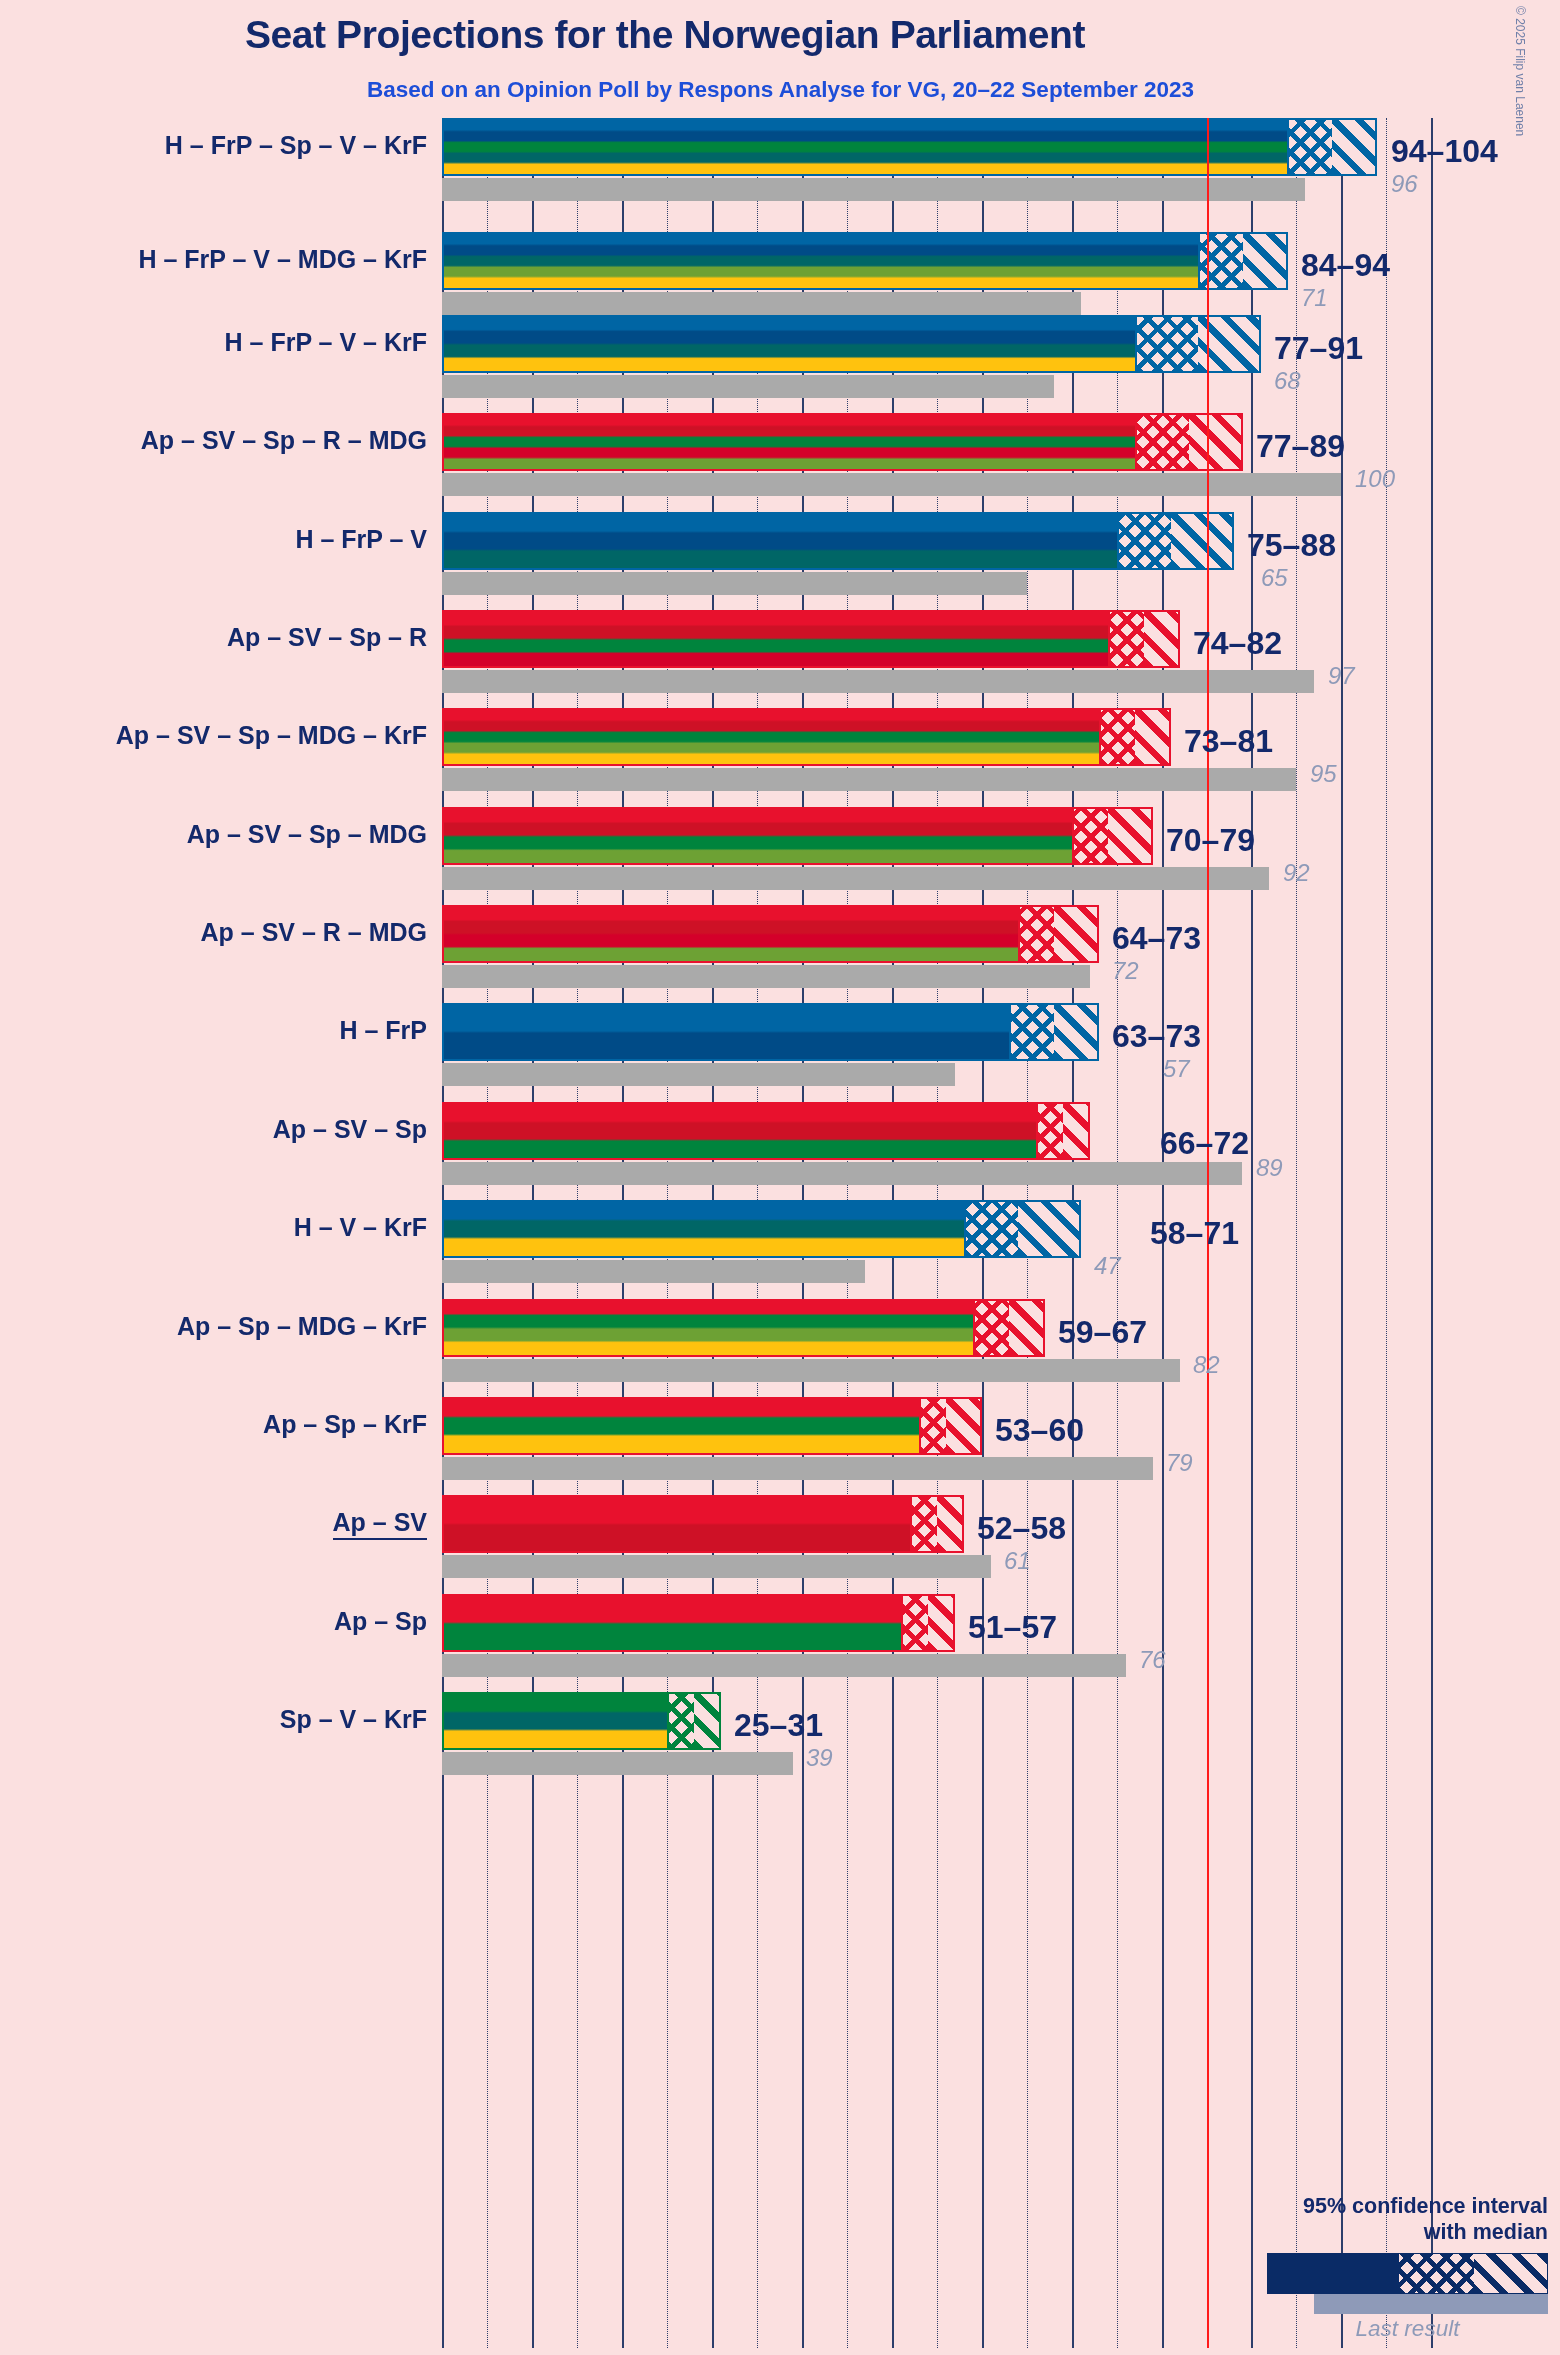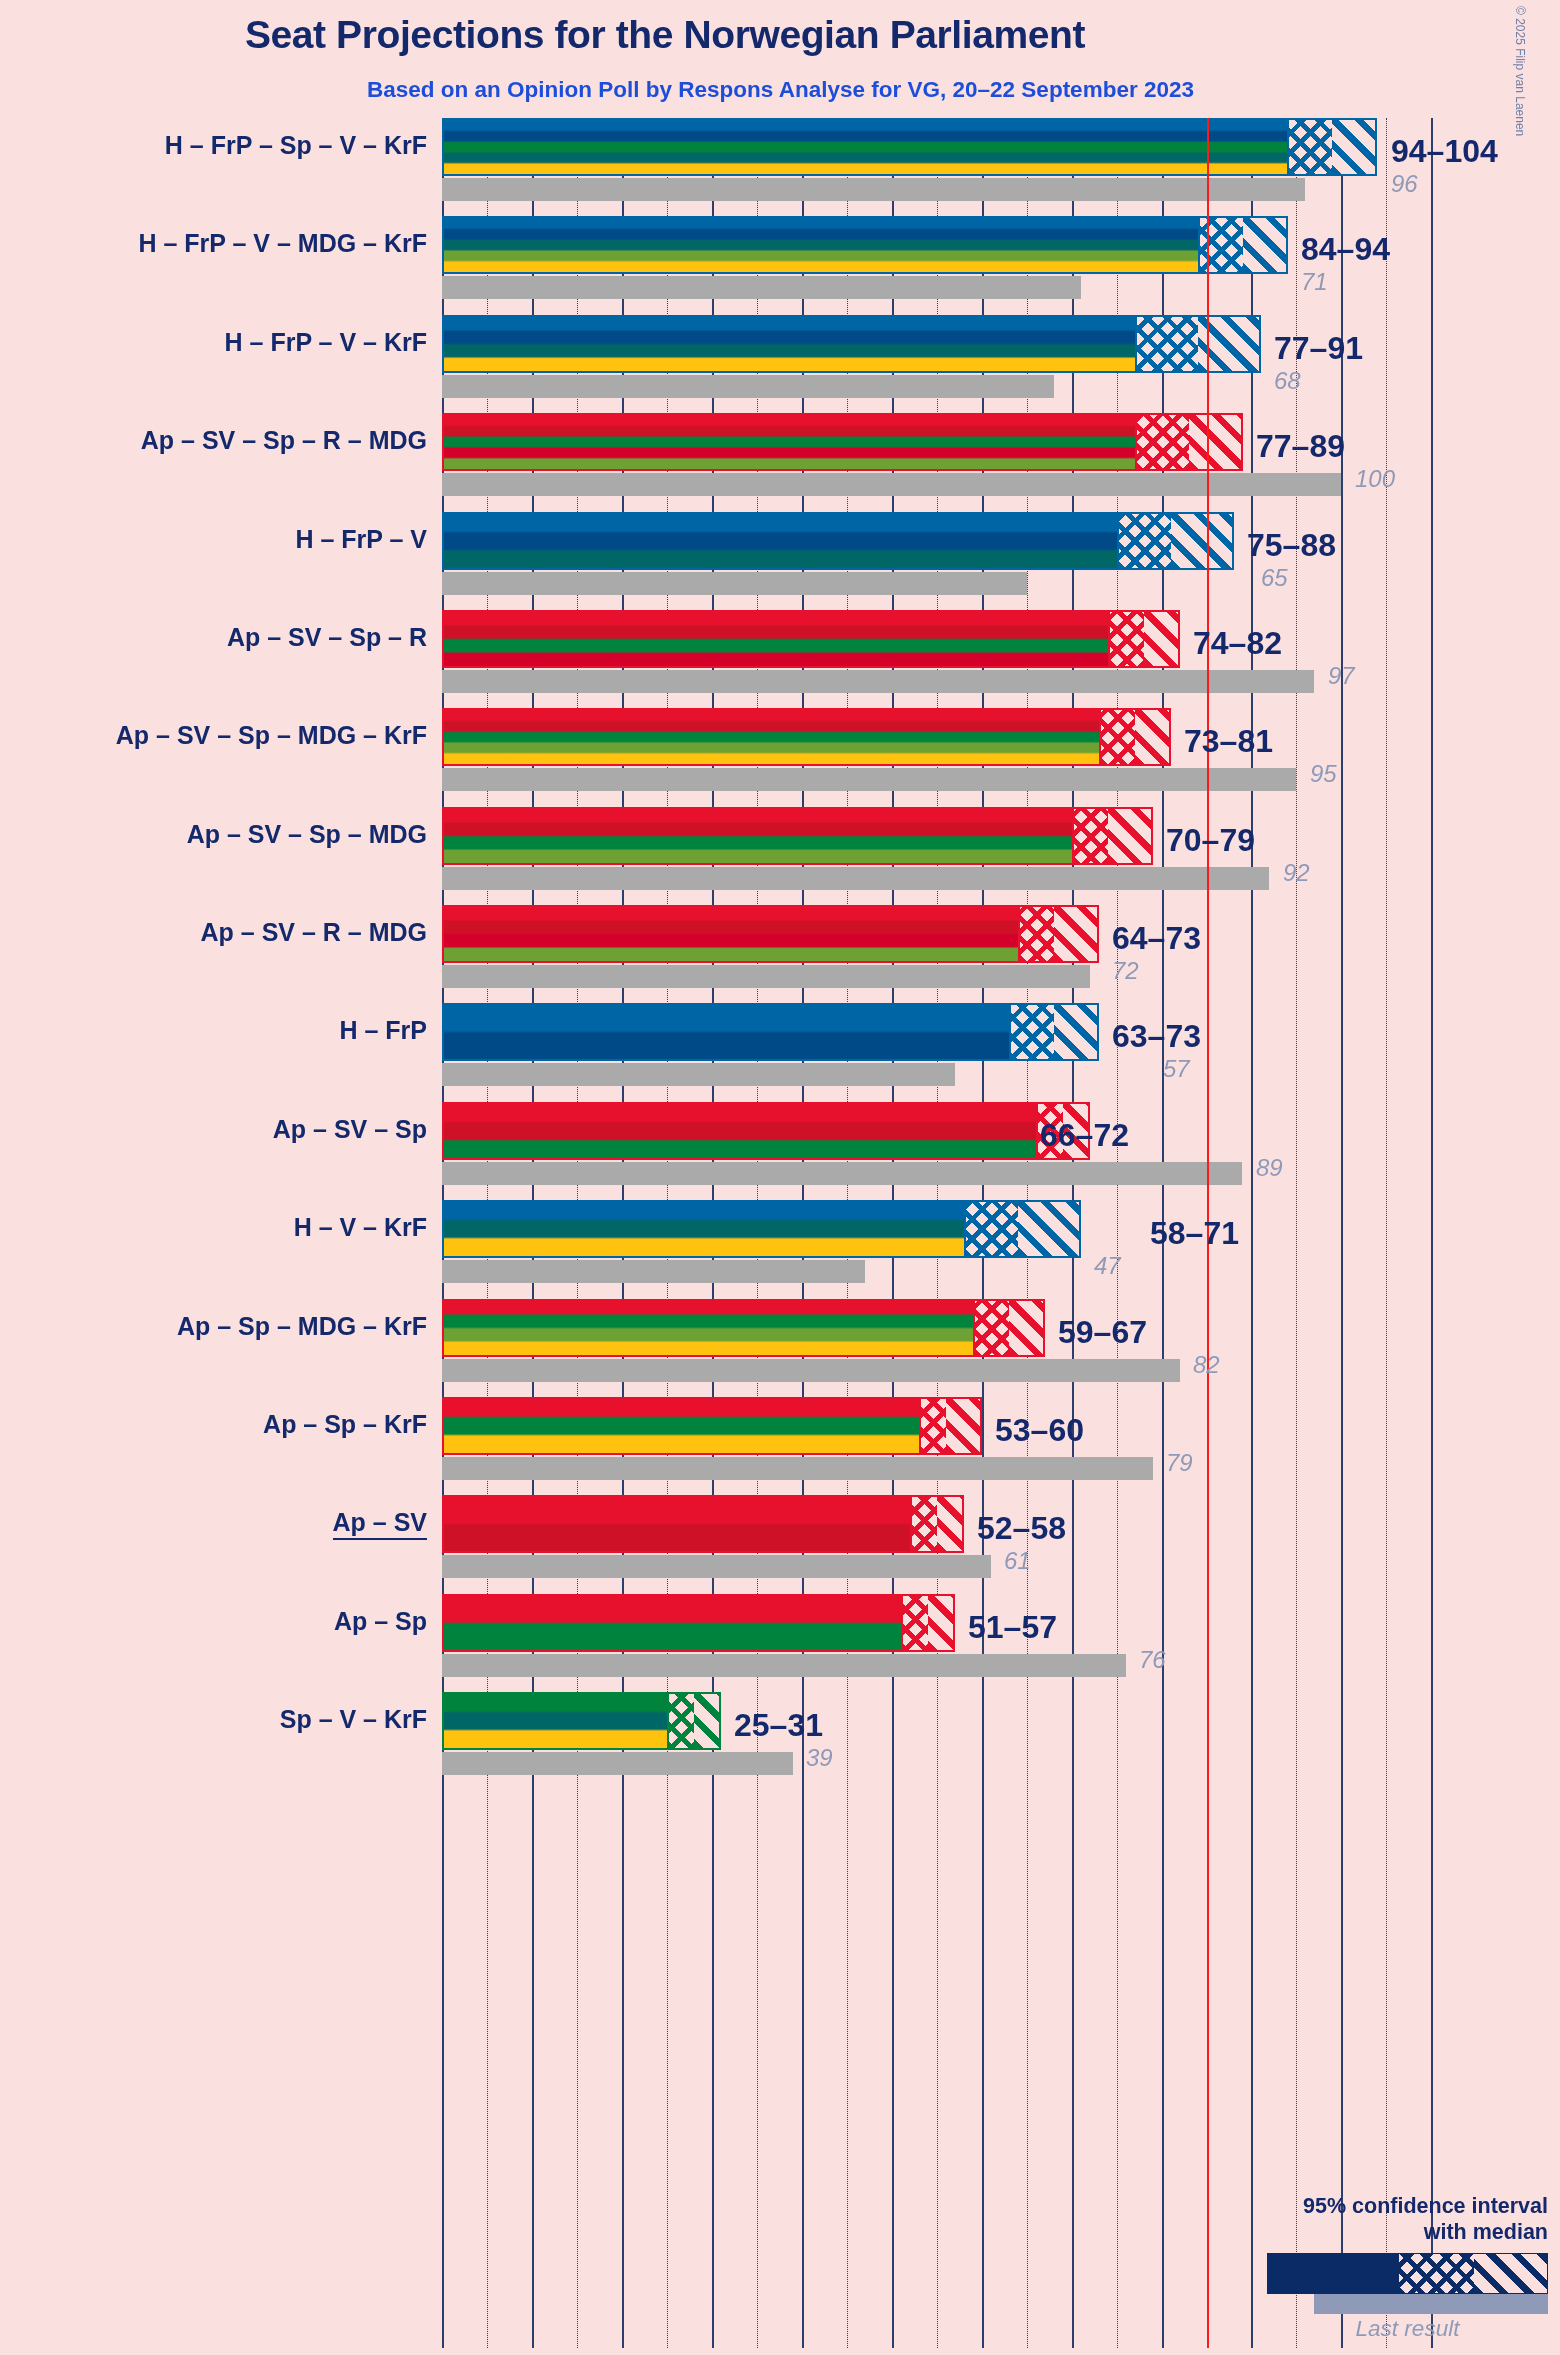--- a/index.html
+++ b/index.html
@@ -144,21 +144,21 @@
       <div class="barwrap" style="left: 442px; width: 935px;">
         <div class="bar" style="background: linear-gradient(rgb(0, 101, 164) 2%, rgb(0, 101, 164) 18%, rgb(0, 75, 135) 22%, rgb(0, 75, 135) 38%, rgb(0, 132, 61) 42%, rgb(0, 132, 61) 58%, rgb(0, 102, 102) 62%, rgb(0, 102, 102) 78%, rgb(255, 194, 14) 82%, rgb(255, 194, 14) 98%); border: 2.8px solid rgb(0, 101, 164);"></div>
         <div class="ci" style="left: 845px; width: 90px; border: 2.8px solid rgb(0, 101, 164);">
           <div class="lo" style="width: 50%; background: repeating-linear-gradient(45deg, rgb(0, 101, 164) 0px, rgb(0, 101, 164) 4.7px, rgba(255, 255, 255, 0) 4.7px, rgba(255, 255, 255, 0) 14px), repeating-linear-gradient(-45deg, rgb(0, 101, 164) 0px, rgb(0, 101, 164) 4.7px, rgba(255, 255, 255, 0) 4.7px, rgba(255, 255, 255, 0) 14px) rgb(251, 224, 224);"></div>
           <div class="hi" style="width: 50%; background: repeating-linear-gradient(45deg, rgb(0, 101, 164) 0px, rgb(0, 101, 164) 6.6px, rgba(255, 255, 255, 0) 6.6px, rgba(255, 255, 255, 0) 18px) rgb(251, 224, 224);"></div>
         </div>
       </div>
       <div class="val" style="left: 1391px;">94–104</div>
       <div class="last" style="left: 1391px;">96</div>
     </div>
-    <div class="row" style="top: 216px;">
+    <div class="row" style="top: 232px;">
       <div class="rowlabel" style="top: 13px;"><span>H – FrP – V – MDG – KrF</span></div>
       <div class="grey" style="left: 442px; width: 639px; background: rgb(170, 170, 170);"></div>
       <div class="barwrap" style="left: 442px; width: 845px;">
         <div class="bar" style="background: linear-gradient(rgb(0, 101, 164) 2%, rgb(0, 101, 164) 18%, rgb(0, 75, 135) 22%, rgb(0, 75, 135) 38%, rgb(0, 102, 102) 42%, rgb(0, 102, 102) 58%, rgb(109, 161, 52) 62%, rgb(109, 161, 52) 78%, rgb(255, 194, 14) 82%, rgb(255, 194, 14) 98%); border: 2.8px solid rgb(0, 101, 164);"></div>
         <div class="ci" style="left: 756px; width: 90px; border: 2.8px solid rgb(0, 101, 164);">
           <div class="lo" style="width: 50%; background: repeating-linear-gradient(45deg, rgb(0, 101, 164) 0px, rgb(0, 101, 164) 4.7px, rgba(255, 255, 255, 0) 4.7px, rgba(255, 255, 255, 0) 14px), repeating-linear-gradient(-45deg, rgb(0, 101, 164) 0px, rgb(0, 101, 164) 4.7px, rgba(255, 255, 255, 0) 4.7px, rgba(255, 255, 255, 0) 14px) rgb(251, 224, 224);"></div>
           <div class="hi" style="width: 50%; background: repeating-linear-gradient(45deg, rgb(0, 101, 164) 0px, rgb(0, 101, 164) 6.6px, rgba(255, 255, 255, 0) 6.6px, rgba(255, 255, 255, 0) 18px) rgb(251, 224, 224);"></div>
         </div>
       </div>
       <div class="val" style="left: 1301px;">84–94</div>
@@ -271,21 +271,21 @@
     <div class="row" style="top: 1102px;">
       <div class="rowlabel" style="top: 13px;"><span>Ap – SV – Sp</span></div>
       <div class="grey" style="left: 442px; width: 800px; background: rgb(170, 170, 170);"></div>
       <div class="barwrap" style="left: 442px; width: 648px;">
         <div class="bar" style="background: linear-gradient(rgb(232, 17, 45) 2%, rgb(232, 17, 45) 31.3333%, rgb(206, 17, 38) 35.3333%, rgb(206, 17, 38) 64.6667%, rgb(0, 132, 61) 68.6667%, rgb(0, 132, 61) 98%); border: 2.8px solid rgb(232, 17, 45);"></div>
         <div class="ci" style="left: 594px; width: 54px; border: 2.8px solid rgb(232, 17, 45);">
           <div class="lo" style="width: 50%; background: repeating-linear-gradient(45deg, rgb(232, 17, 45) 0px, rgb(232, 17, 45) 4.7px, rgba(255, 255, 255, 0) 4.7px, rgba(255, 255, 255, 0) 14px), repeating-linear-gradient(-45deg, rgb(232, 17, 45) 0px, rgb(232, 17, 45) 4.7px, rgba(255, 255, 255, 0) 4.7px, rgba(255, 255, 255, 0) 14px) rgb(251, 224, 224);"></div>
           <div class="hi" style="width: 50%; background: repeating-linear-gradient(45deg, rgb(232, 17, 45) 0px, rgb(232, 17, 45) 6.6px, rgba(255, 255, 255, 0) 6.6px, rgba(255, 255, 255, 0) 18px) rgb(251, 224, 224);"></div>
         </div>
       </div>
-      <div class="val" style="left: 1040px;">66–72</div>
+      <div class="val" style="left: 1160px; margin-top: 8px;">66–72</div>
       <div class="last" style="left: 1256px;">89</div>
     </div>
     <div class="row" style="top: 1200px;">
       <div class="rowlabel" style="top: 13px;"><span>H – V – KrF</span></div>
       <div class="grey" style="left: 442px; width: 423px; background: rgb(170, 170, 170);"></div>
       <div class="barwrap" style="left: 442px; width: 639px;">
         <div class="bar" style="background: linear-gradient(rgb(0, 101, 164) 2%, rgb(0, 101, 164) 31.3333%, rgb(0, 102, 102) 35.3333%, rgb(0, 102, 102) 64.6667%, rgb(255, 194, 14) 68.6667%, rgb(255, 194, 14) 98%); border: 2.8px solid rgb(0, 101, 164);"></div>
         <div class="ci" style="left: 522px; width: 117px; border: 2.8px solid rgb(0, 101, 164);">
           <div class="lo" style="width: 46.1538%; background: repeating-linear-gradient(45deg, rgb(0, 101, 164) 0px, rgb(0, 101, 164) 4.7px, rgba(255, 255, 255, 0) 4.7px, rgba(255, 255, 255, 0) 14px), repeating-linear-gradient(-45deg, rgb(0, 101, 164) 0px, rgb(0, 101, 164) 4.7px, rgba(255, 255, 255, 0) 4.7px, rgba(255, 255, 255, 0) 14px) rgb(251, 224, 224);"></div>
           <div class="hi" style="width: 53.8462%; background: repeating-linear-gradient(45deg, rgb(0, 101, 164) 0px, rgb(0, 101, 164) 6.6px, rgba(255, 255, 255, 0) 6.6px, rgba(255, 255, 255, 0) 18px) rgb(251, 224, 224);"></div>

